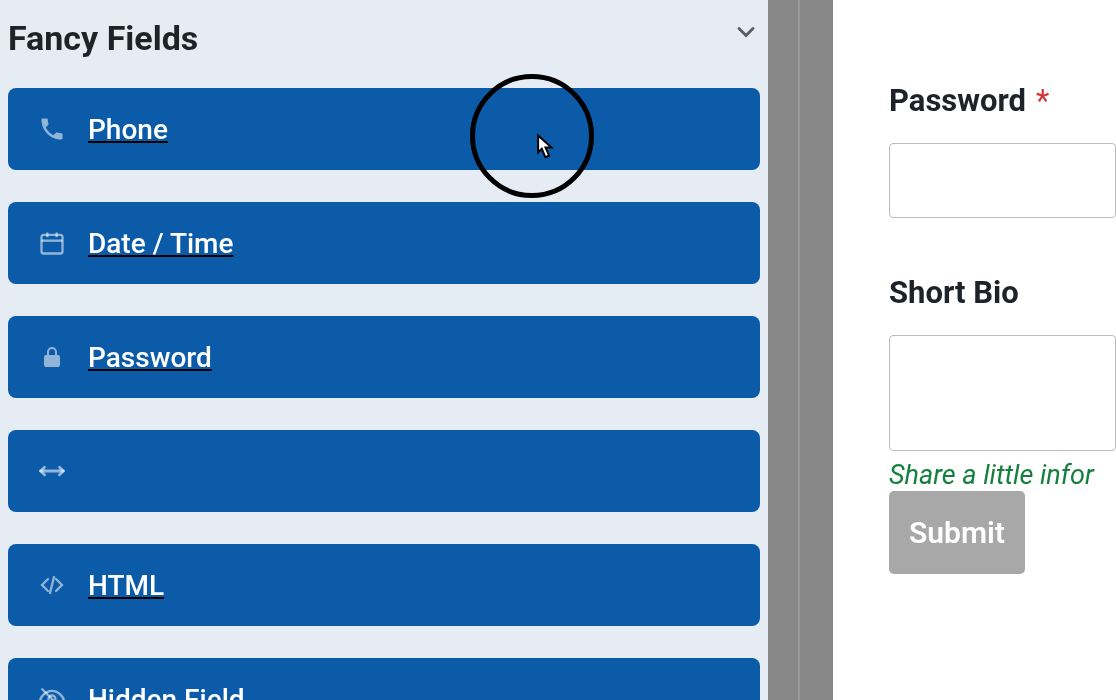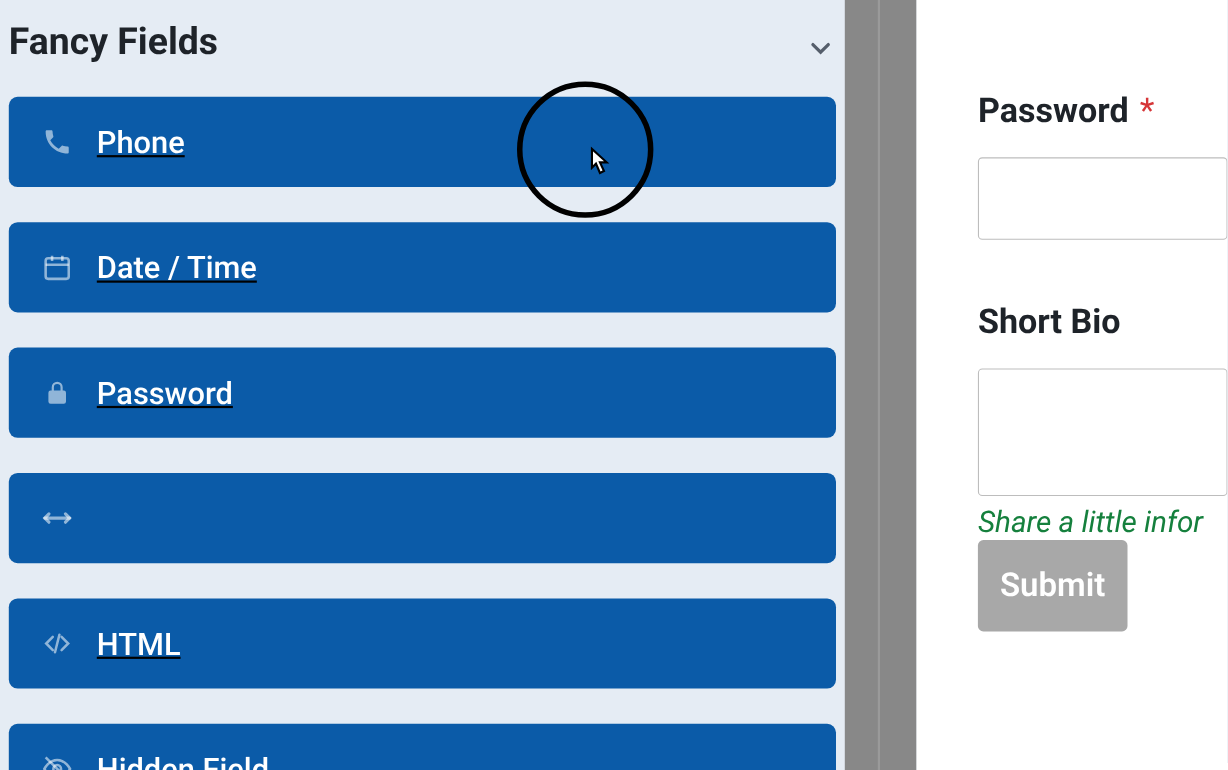--- a/index.html
+++ b/index.html
@@ -41,21 +41,21 @@
     flex: 1;
     height: 700px;
     background: #fff;
     padding: 30px 0 0 56px;
     overflow: hidden;
   }
 
   
   .panel-header {
     display: flex;
-    align-items: flex-end;
+    align-items: flex-start;
     justify-content: space-between;
     padding: 18px 0 30px 0;
   }
   .panel-title {
     font-size: 34px;
     font-weight: 700;
     color: #1e2329;
   }
   .chevron {
     width: 28px;

